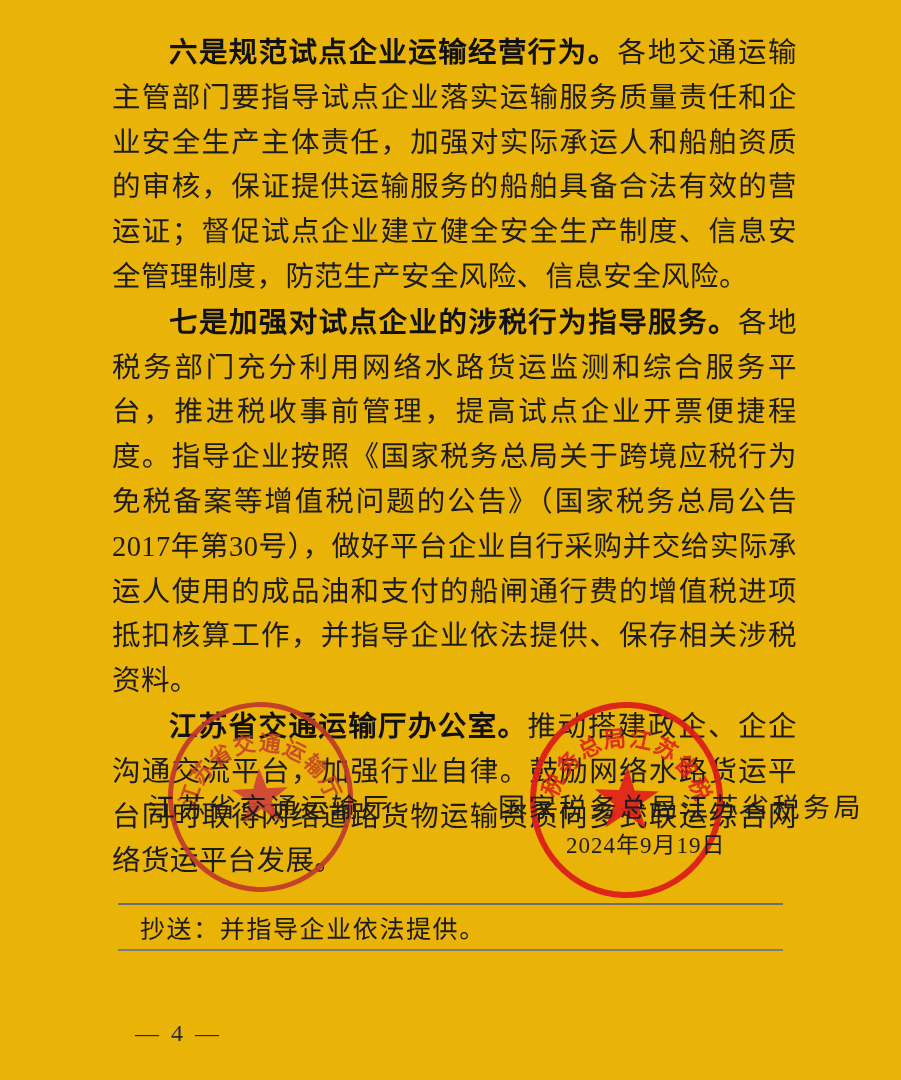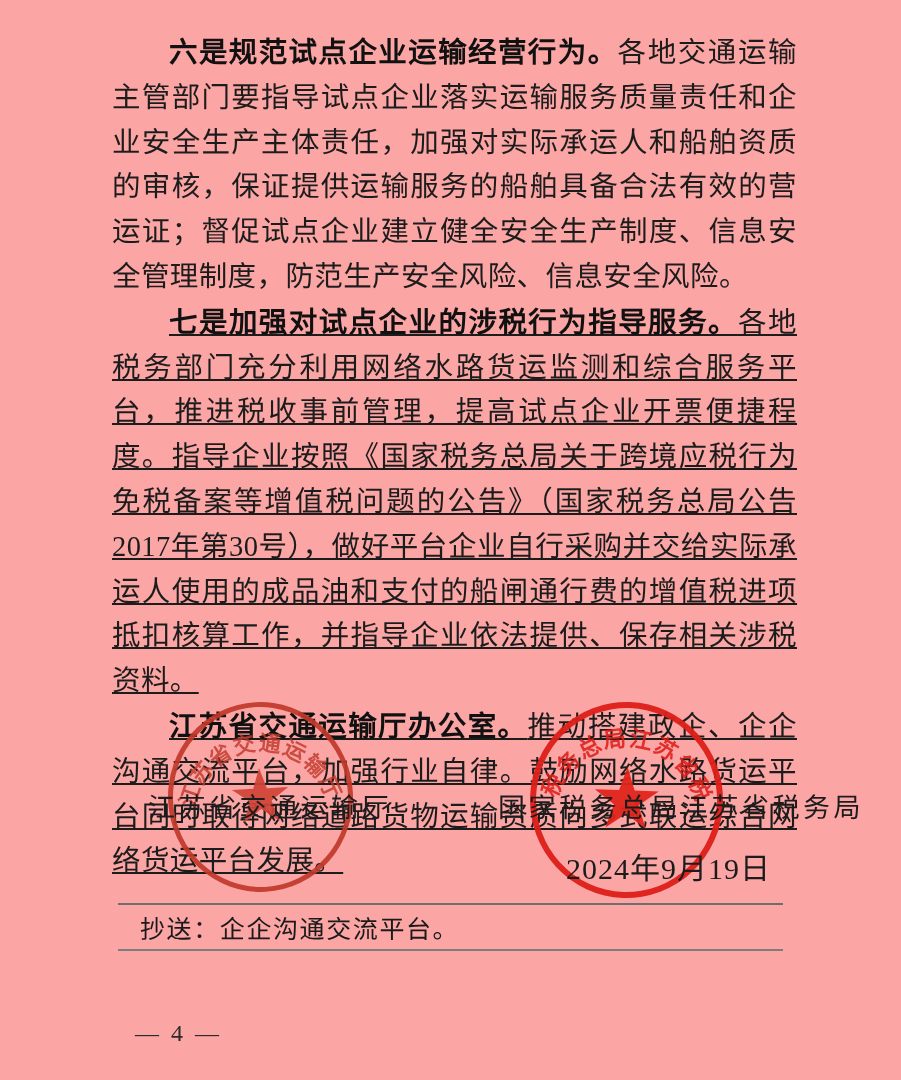--- a/index.html
+++ b/index.html
@@ -16,21 +16,21 @@
     overflow: hidden;
     position: relative;
   }
 
   .page {
     position: relative;
     width: 901px;
     height: 1080px;
     box-sizing: border-box;
     padding: 0;
-    background: #fca5a5;
+    background: #eab308;
   }
 
   
   .doc-body {
     position: absolute;
     left: 112px;
     top: 30px;
     width: 685px;
   }
 
@@ -42,21 +42,20 @@
     text-justify: inter-ideograph;
     text-indent: 57px;
     margin: 0 0 0 0;
     color: #1c1c1c;
     font-family: "Liberation Serif", "DejaVu Serif", serif;
     font-weight: 400;
   }
 
   .para + .para {
     margin-top: 0;
-    text-decoration: underline;
   }
 
   .lead {
     font-weight: 700;
     font-family: "Liberation Sans", "DejaVu Sans", sans-serif;
     font-size: 28.5px;
     letter-spacing: 0.2px;
     color: #111111;
   }
 
@@ -138,22 +137,22 @@
     position: absolute;
     font-size: 27px;
     line-height: 34px;
     letter-spacing: 3.5px;
     color: #1c1c1c;
     white-space: nowrap;
     font-family: "Liberation Serif", "DejaVu Serif", serif;
   }
   .signer-left  { left: 148px; top: 103px; }
   .signer-right { left: 498px; top: 103px; }
-  .sign-date    { position:absolute; left: 566px; top: 156px;
-                  font-size: 30px; letter-spacing: 1px; color:#1c1c1c;
+  .sign-date    { position:absolute; left: 566px; top: 138px;
+                  font-size: 23px; letter-spacing: 1px; color:#1c1c1c;
                   white-space: nowrap;
                   font-family:"Liberation Serif","DejaVu Serif",serif; }
 
   
   .footer {
     position: absolute;
     left: 118px;
     top: 903px;
     width: 665px;
   }
@@ -246,21 +245,21 @@
     </div>
 
     <div class="signer signer-left">江苏省交通运输厅</div>
     <div class="signer signer-right">国家税务总局江苏省税务局</div>
     <div class="sign-date">2024年9月19日</div>
   </div>
 
   <div class="footer">
     <div class="rule"></div>
     <div class="foot-row">
-      <span>抄送：企企沟通交流平台。</span>
+      <span>抄送：并指导企业依法提供。</span>
     </div>
     <div class="rule rule-thin"></div>
     <div class="rule rule-thin"></div>
   </div>
 
   <div class="page-number">— 4 —</div>
 
 </div>
 
 </body></html>

